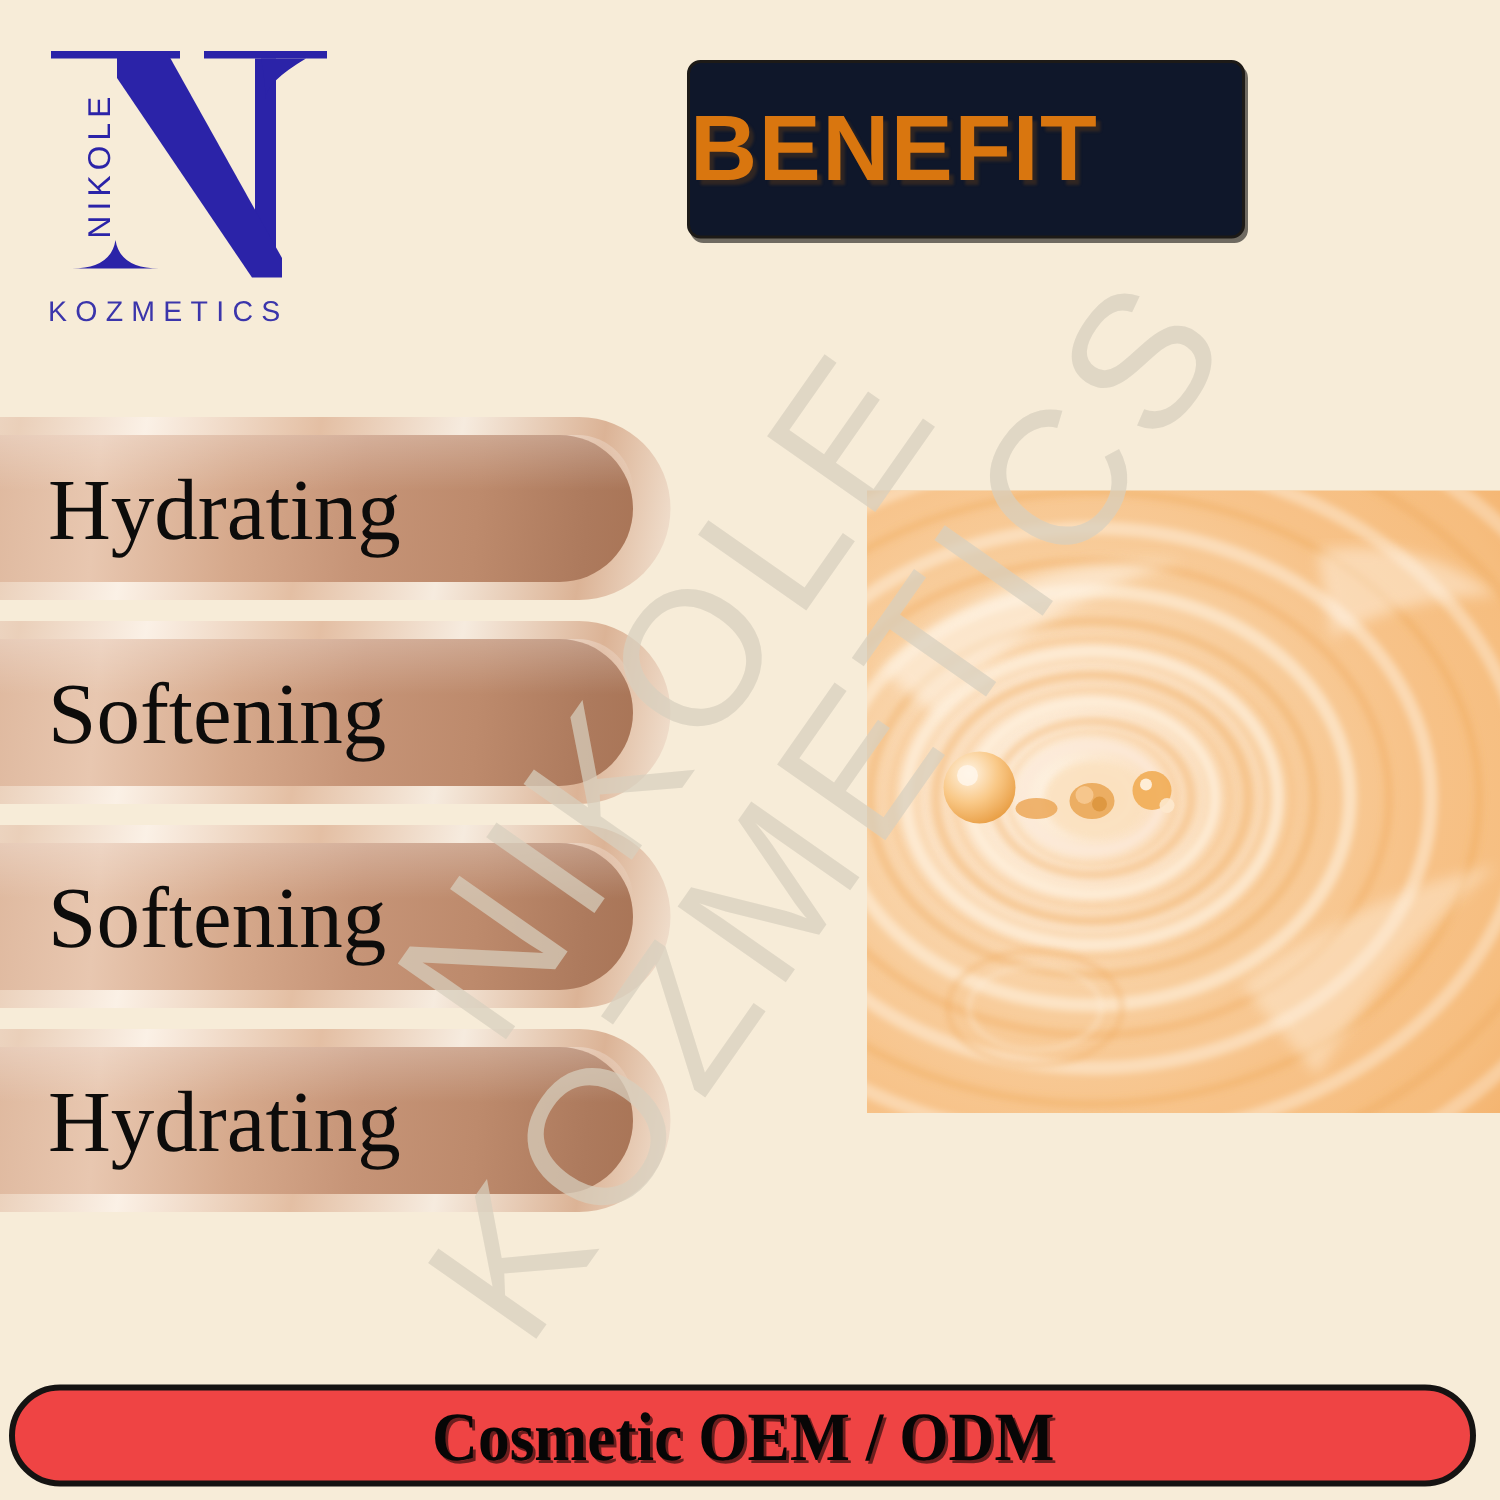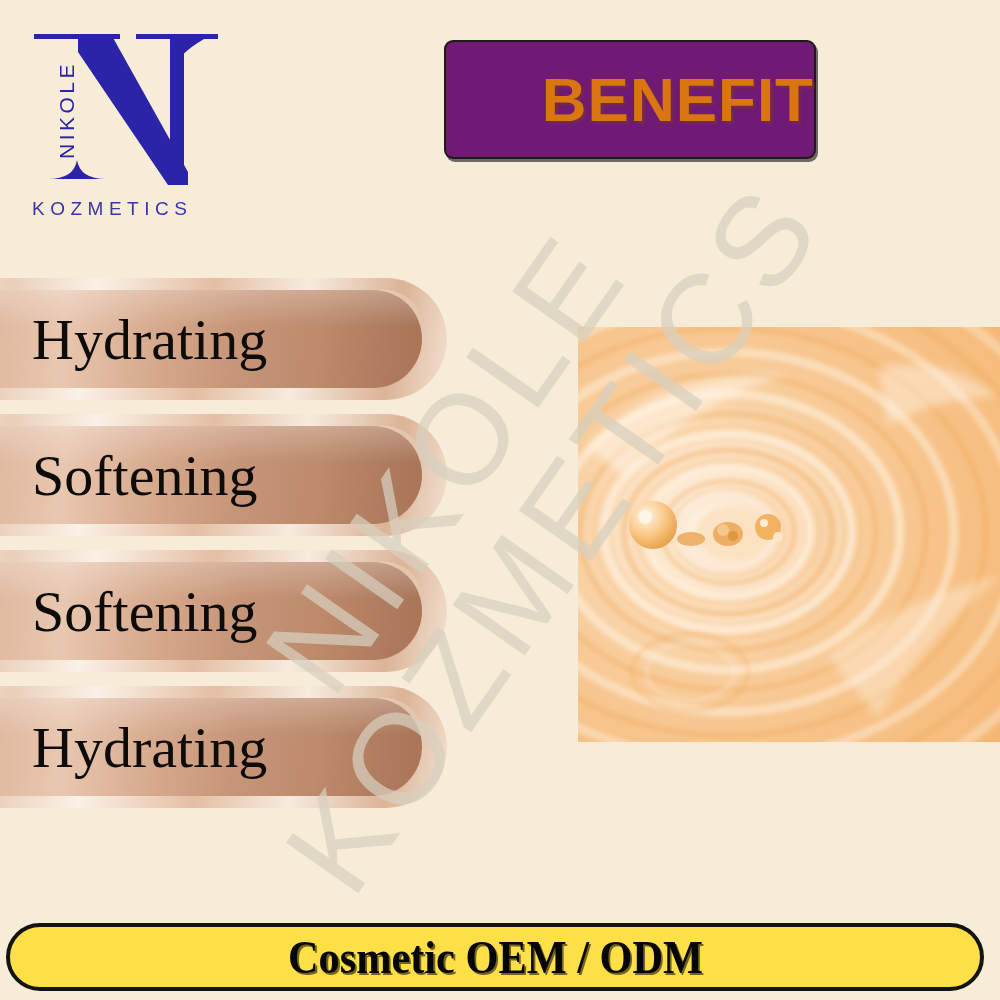--- a/index.html
+++ b/index.html
@@ -32,27 +32,27 @@
   .logo-bottom{
     position:absolute;left:14px;top:176px;
     font-family:"Liberation Sans",sans-serif;
     font-size:19px;letter-spacing:5.5px;
     color:#3b35ab;
     white-space:nowrap;
   }
 
   
   .benefit-box{
-    position:absolute;left:444px;top:40px;
+    position:absolute;left:458px;top:40px;
     width:368px;height:115px;
     border:2px solid #1d1a17;
     border-radius:9px;
-    background:#701a75;
+    background:#0f172a;
     box-shadow:2px 3px 0 rgba(0,0,0,.55);
-    display:flex;align-items:center;justify-content:flex-end;
+    display:flex;align-items:center;justify-content:flex-start;
   }
   .benefit-text{
     font-family:"Liberation Sans",sans-serif;
     font-weight:bold;
     font-size:62px;
     letter-spacing:1px;
     color:#d9760f;
     text-shadow:3px 3px 2px rgba(120,70,20,.32);
   }
 
@@ -126,21 +126,21 @@
     line-height:1.02;
     white-space:nowrap;
   }
   .wm-line1{font-size:128px;letter-spacing:9px;}
   .wm-line2{font-size:128px;letter-spacing:9px;}
 
   
   .bottom-banner{
     position:absolute;left:6px;top:923px;
     width:978px;height:68px;
-    background:#fde047;
+    background:#ef4444;
     border:4px solid #151312;
     border-radius:36px;
     display:flex;align-items:center;justify-content:center;
     box-sizing:border-box;
     z-index:50;
   }
   .bottom-text{
     font-family:"Liberation Serif",serif;
     font-weight:bold;
     font-size:46px;

